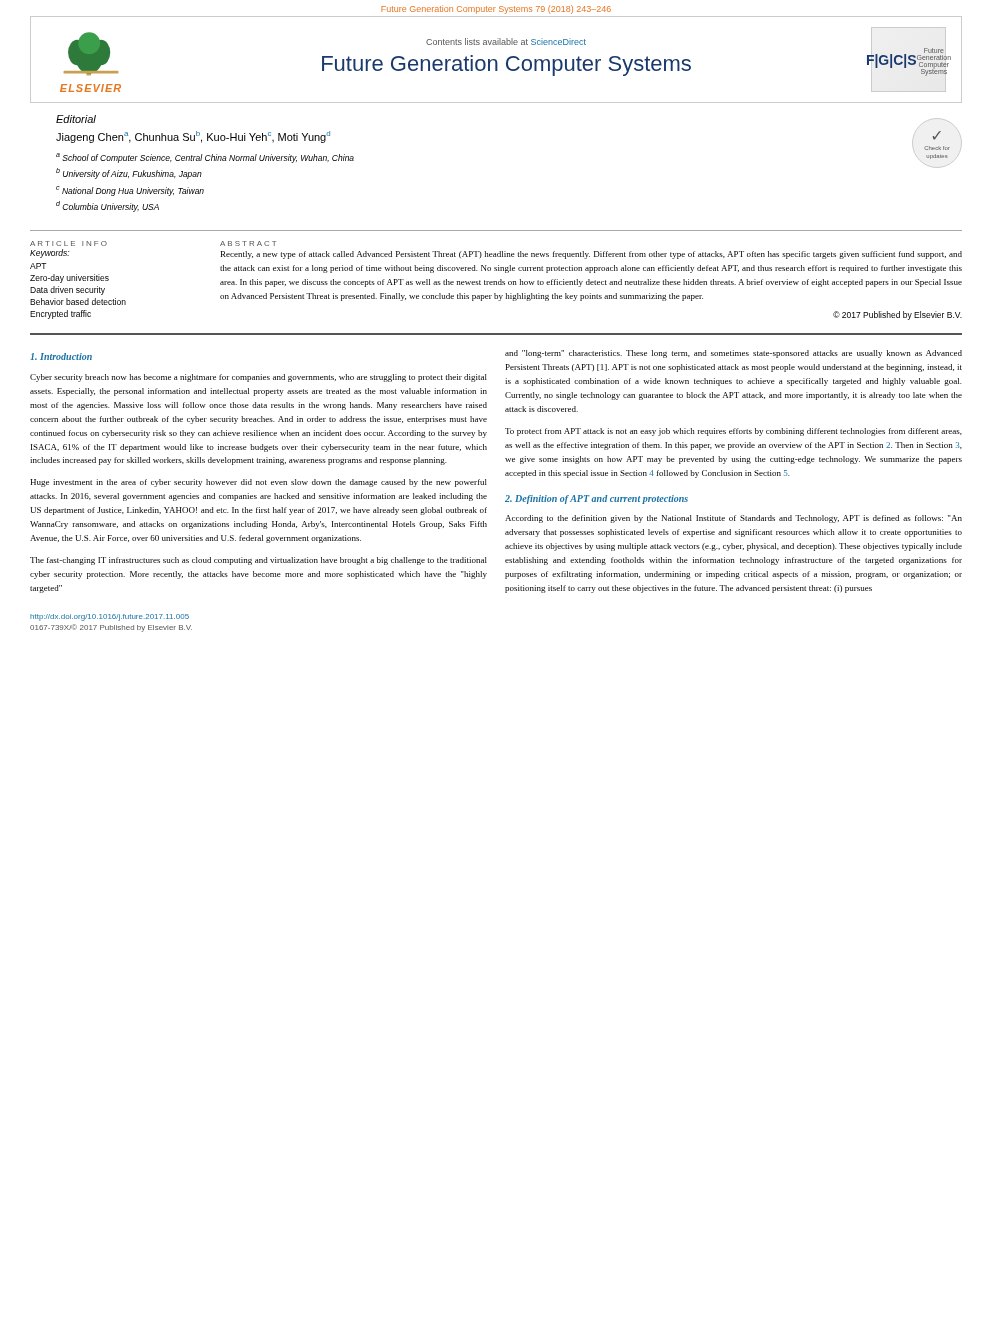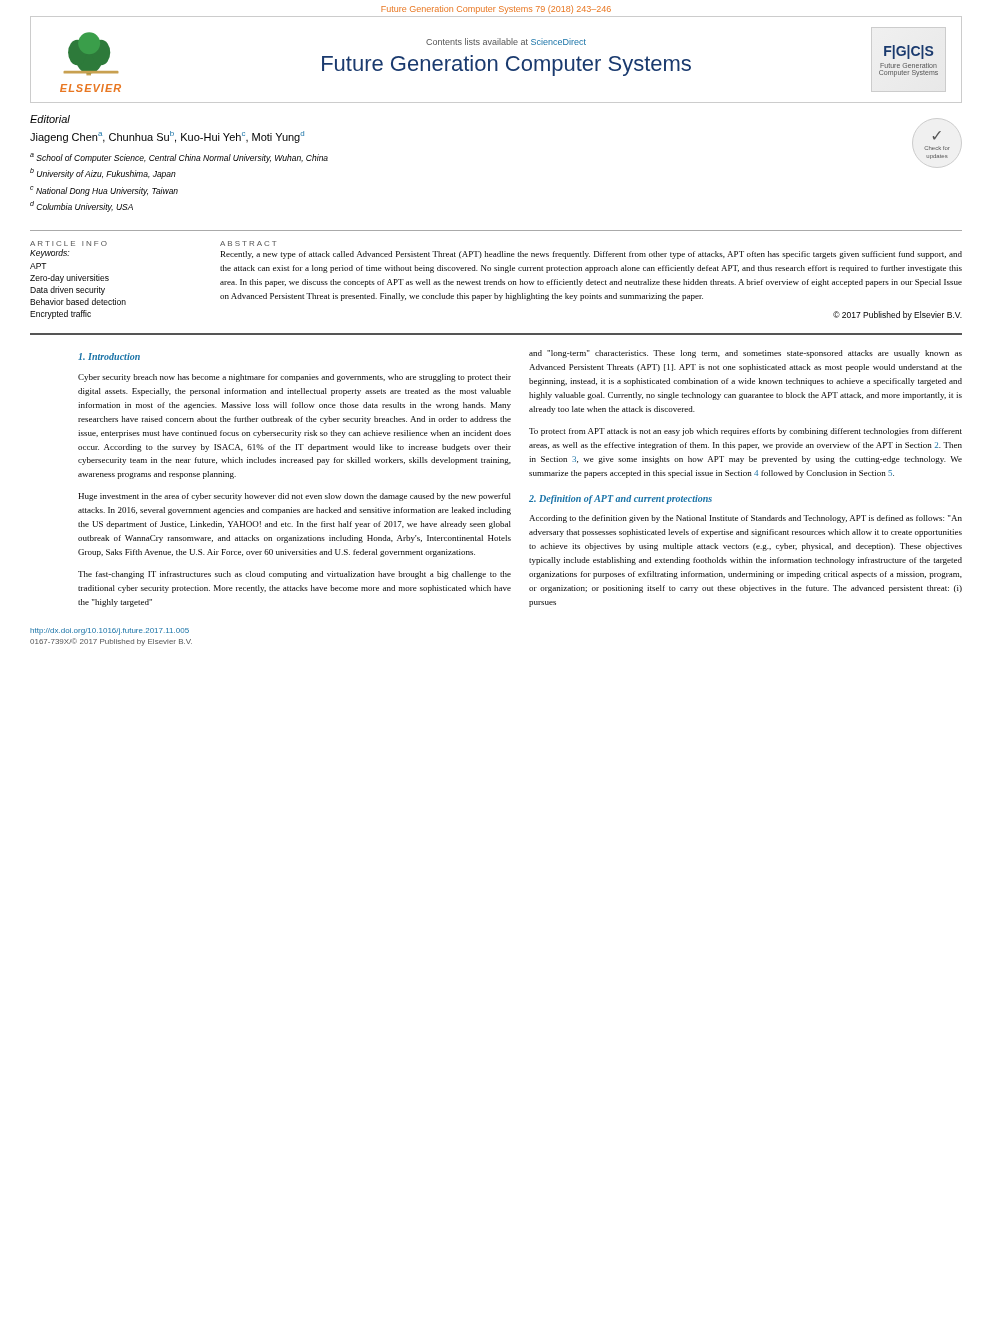--- a/index.html
+++ b/index.html
@@ -92,21 +92,21 @@
     .journal-header-right {
       width: 80px;
       flex-shrink: 0;
     }
 
     .fgcs-logo-box {
       border: 1px solid #ccc;
       width: 75px;
       height: 65px;
       display: flex;
-      flex-direction: column;
+      flex-direction: row;
       align-items: center;
       justify-content: center;
       font-size: 14px;
       font-weight: bold;
       color: #1a3a6e;
       font-family: Arial, sans-serif;
       background: linear-gradient(135deg, #f0f0f0, #e8e8e8);
     }
 
     .content-area {
@@ -230,21 +230,20 @@
 
     .main-content-divider {
       border: none;
       border-top: 2px solid #555;
       margin: 12px 0;
     }
 
     .two-col-body {
       display: flex;
       gap: 18px;
-      margin-left: 48px;
     }
 
     .body-col {
       flex: 1;
       font-size: 9px;
       line-height: 1.55;
       text-align: justify;
     }
 
     .section-heading {
@@ -326,21 +325,21 @@
   <div class="journal-header-right">
     <div class="fgcs-logo-box">
       <span>F|G|C|S</span>
       <div style="font-size:7px; color:#555; margin-top:3px; text-align:center; font-weight:normal;">Future Generation<br>Computer Systems</div>
     </div>
   </div>
 </div>
 
 <div class="content-area">
 
-  <div style="display:flex; align-items:flex-start; justify-content:space-between;">
+  <div style="display:flex; align-items:flex-start; justify-content:space-between;margin-left:26px;">
     <div style="flex:1;">
       <div class="editorial-label">Editorial</div>
       <div class="authors-line">
         <span>Jiageng Chen</span><sup class="author-sup">a</sup>,
         <span> Chunhua Su</span><sup class="author-sup">b</sup>,
         <span> Kuo-Hui Yeh</span><sup class="author-sup">c</sup>,
         <span> Moti Yung</span><sup class="author-sup">d</sup>
       </div>
       <div class="affiliations">
         <div><sup class="affil-sup">a</sup> <span>School of Computer Science, Central China Normal University, Wuhan, China</span></div>

